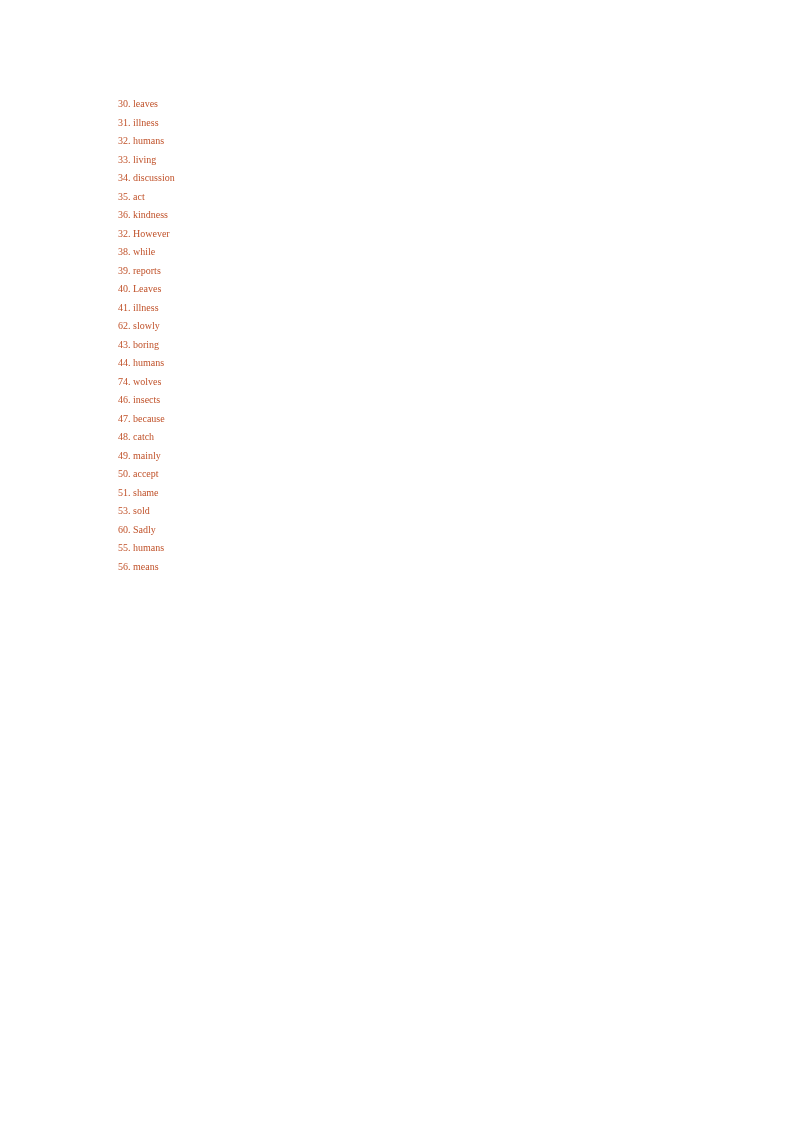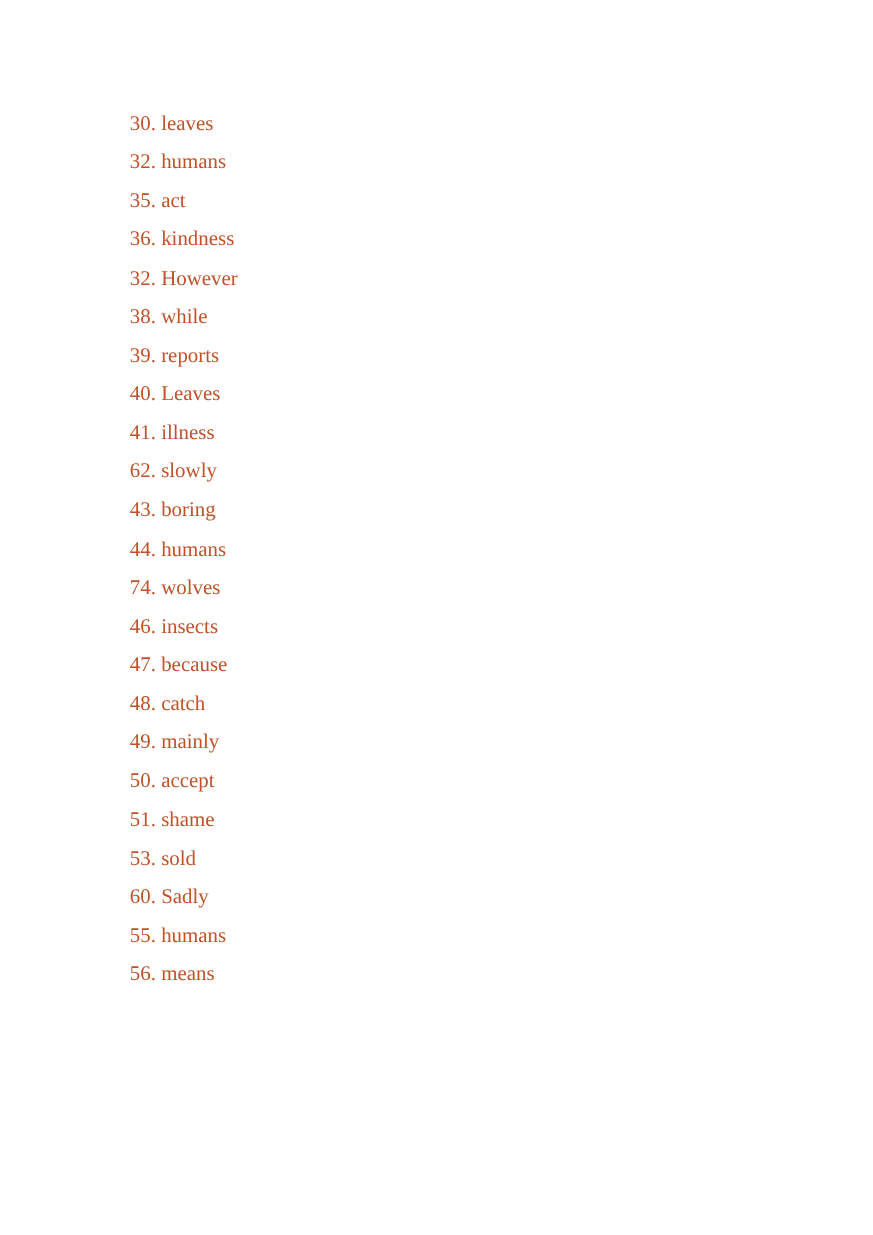--- a/index.html
+++ b/index.html
@@ -11,31 +11,34 @@
       background: #ffffff;
       width: 794px;
       min-height: 1123px;
       font-family: "Times New Roman", Times, serif;
     }
     .list-container {
       padding-top: 95px;
       padding-left: 118px;
     }
     .list-item {
-      font-size: 19px;
+      font-size: 10px;
       line-height: 1.85;
       color: #c0522a;
     }
   </style>
 </head>
 <body>
 
 <div class="list-container">
 <div class="list-item">30. leaves</div>
+    <div class="list-item">31. illness</div>
     <div class="list-item">32. humans</div>
+    <div class="list-item">33. living</div>
+    <div class="list-item">34. discussion</div>
     <div class="list-item">35. act</div>
     <div class="list-item">36. kindness</div>
     <div class="list-item">32. However</div>
     <div class="list-item">38. while</div>
     <div class="list-item">39. reports</div>
     <div class="list-item">40. Leaves</div>
     <div class="list-item">41. illness</div>
     <div class="list-item">62. slowly</div>
     <div class="list-item">43. boring</div>
     <div class="list-item">44. humans</div>

